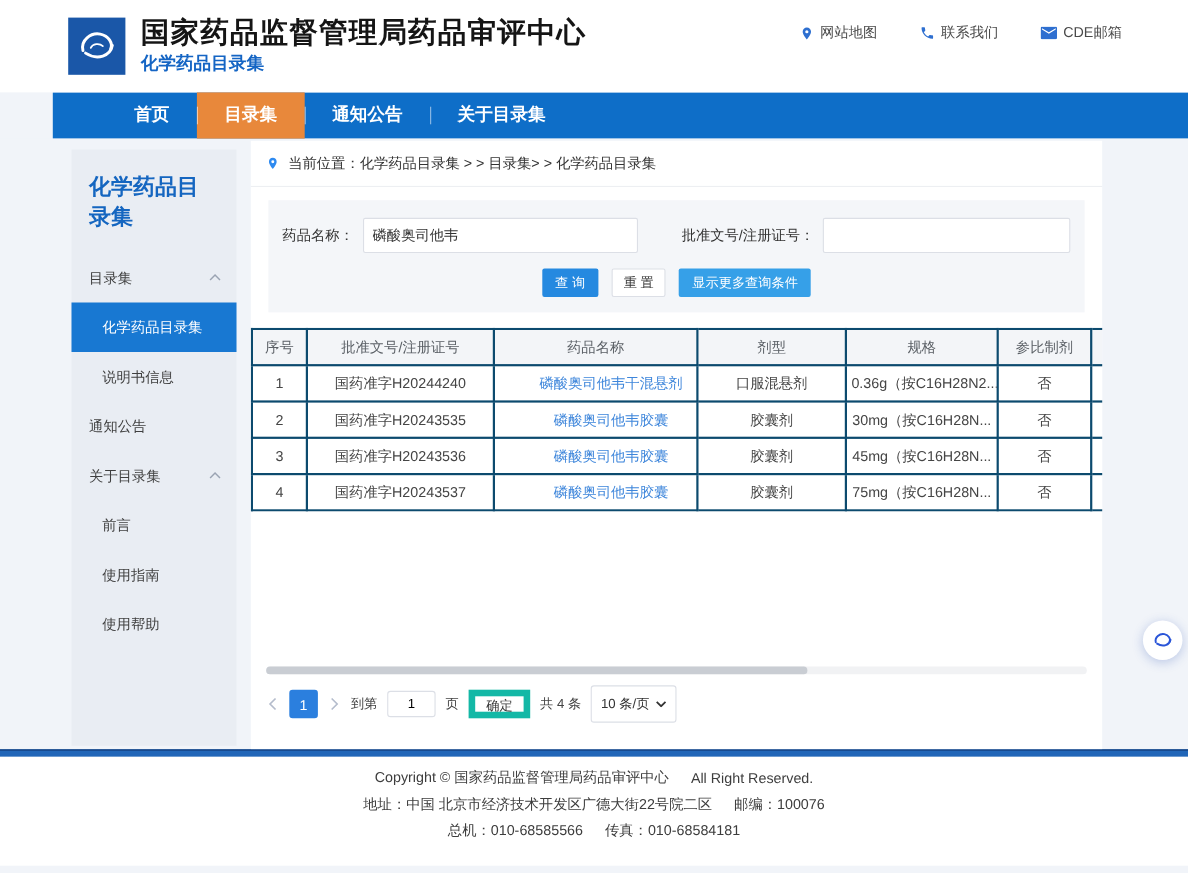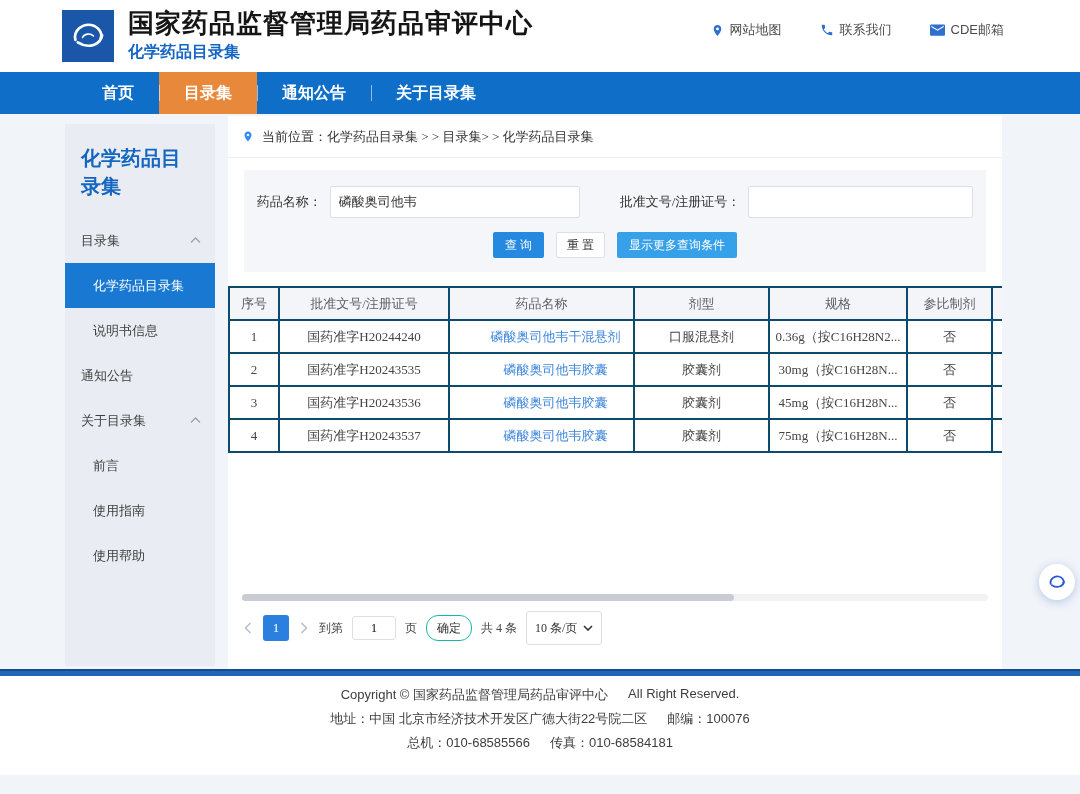--- a/index.html
+++ b/index.html
@@ -5,46 +5,46 @@
   * { box-sizing: border-box; }
   html,body { margin:0; padding:0; }
   body {
     width:1080px; height:794px; overflow:hidden;
     font-family:"Liberation Sans","DejaVu Sans",sans-serif;
     background:#ffffff;
   }
   .page { position:relative; width:1080px; height:794px; background:#F1F4F9; }
 
   
-  .site-header { height:72px; background:#fff; display:flex; align-items:center; padding-left:62px; position:relative; }
+  .site-header { height:84px; background:#fff; display:flex; align-items:center; padding-left:62px; position:relative; }
   .logo { width:52px; height:52px; background:#1A57A8; margin-right:14px; flex-shrink:0; display:flex; align-items:center; justify-content:center; }
   .site-title { font-size:26px; font-weight:bold; color:#151515; letter-spacing:1px; line-height:1.1; }
   .site-subtitle { font-size:16px; font-weight:bold; color:#1565C4; margin-top:5px; }
-  .header-links { position:absolute; right:76px; top:21px; display:flex; gap:38px;text-align:center; }
+  .header-links { position:absolute; right:60px; top:21px; display:flex; gap:38px;text-align:center; }
   .hlink { display:flex; align-items:center; gap:6px; font-size:13px; color:#4A4A4A; cursor:pointer; }
   .hicon { display:flex; }
 
   
-  .main-nav { height:42px; background:#0E6EC8; padding-left:77px; }
+  .main-nav { height:42px; background:#0E6EC8; padding-left:49px;margin-left:48px; }
   .main-nav ul { list-style:none; margin:0; padding:0; display:flex; height:42px; }
   .nav-item { position:relative; padding:0 25px; line-height:42px; color:#fff; font-size:16px; font-weight:bold; cursor:pointer; }
   .nav-item.active { background:#E8883B; }
   .nav-item + .nav-item::before { content:''; position:absolute; left:0; top:13px; height:16px; width:1px; background:rgba(255,255,255,.55); }
 
   
   .content { display:flex; align-items:flex-start; padding:0 78px 3px 65px; height:555px; background:#F1F4F9; }
   .sidebar { width:150px; margin-top:10px; height:542px; background:#E9EDF3; flex-shrink:0; }
   .side-title { padding:20px 16px 10px; font-size:20px; font-weight:bold; color:#1566C0; line-height:1.4; }
   .side-menu { list-style:none; margin:8px 0 0; padding:0; }
   .side-item { position:relative; display:flex; align-items:center; height:45px; padding:0 16px; font-size:13px; color:#3F3F3F; cursor:pointer; }
   .side-item.indent { padding-left:28px; }
   .side-item.active { background:#1878D2; color:#fff; }
   .chev { position:absolute; right:14px; top:19px; }
 
-  .main-panel { flex:1; min-width:0; margin:2px 0 0 13px; height:553px; background:#fff; display:flex; flex-direction:column;font-family:Liberation Serif, serif; }
+  .main-panel { flex:1; min-width:0; margin:2px 0 0 13px; height:553px; background:#fff; display:flex; flex-direction:column; }
   .breadcrumb { display:flex; align-items:center; gap:8px; height:42px; padding:0 14px; font-size:13px; color:#333; border-bottom:1px solid #EDEFF2; flex-shrink:0; }
 
   .search-panel { margin:12px 16px 0; background:#F4F6F9; padding:16px 0 14px; flex-shrink:0; }
   .fields { display:flex; justify-content:center; align-items:center; gap:40px; }
   .field { display:flex; align-items:center; gap:8px; font-size:13px; color:#333; }
   .field input { height:32px; border:1px solid #DCDFE6; border-radius:2px; padding:0 8px; font-size:13px; color:#333; font-family:inherit; background:#fff; }
   .inp-name { width:250px; }
   .inp-license { width:225px; }
   .btn-row { display:flex; justify-content:center; gap:12px; margin-top:14px; }
   .btn { height:26px; font-size:12px; border:none; border-radius:2px; cursor:pointer; font-family:inherit; }
@@ -59,30 +59,30 @@
   td { color:#454545; background:#fff; }
   td.link { color:#3E86DB; cursor:pointer;padding-left:32px; }
 
   .pager-zone { margin-top:auto; padding-bottom:24px; flex-shrink:0; }
   .hscroll { margin:0 14px 10px; height:7px; border-radius:4px; background:#F1F2F4; position:relative; }
   .hscroll .thumb { position:absolute; left:0; top:0; height:7px; width:66%; border-radius:4px; background:#C9CDD3; cursor:pointer; }
   .pager { display:flex; align-items:center; gap:9px; padding:0 14px; font-size:12px; color:#444; }
   .pg-arrow { display:flex; cursor:pointer; padding:0 2px; }
   .pg-num { width:26px; height:26px; background:#2B7FDE; color:#fff; display:flex; align-items:center; justify-content:center; border-radius:3px; font-size:13px; cursor:pointer; }
   .pg-input { width:44px; height:24px; border:1px solid #DCDFE6; border-radius:3px; text-align:center; font-size:12px; font-family:inherit; }
-  .pg-confirm { height:26px; padding:0 10px; background:#fff; border:1px solid #14b8a6; border-radius:12px; font-size:12px; cursor:pointer; font-family:inherit; color:#333; }
+  .pg-confirm { height:26px; padding:0 10px; background:#fff; border:6px solid #14b8a6; border-radius:0; font-size:12px; cursor:pointer; font-family:inherit; color:#333; }
   .pg-select { display:flex; align-items:center; gap:6px; height:14px; padding:16px 8px; border:1px solid #DCDFE6; border-radius:3px; background:#fff; cursor:pointer; color:#333; }
 
   .float-btn { position:absolute; left:1039px; top:564px; width:36px; height:36px; border-radius:50%; background:#fff;
     box-shadow:0 2px 10px rgba(40,80,180,.28); display:flex; align-items:center; justify-content:center; cursor:pointer; z-index:5; }
 
   
   .footer-bar { height:7px; background:linear-gradient(to bottom,#174A8F 0 2px,#2166B8 2px); }
   .site-footer { background:#fff; height:99px; display:flex; flex-direction:column; align-items:center; padding-top:10px; gap:6px; font-size:13px; color:#3D3D3D; }
-  .f-line { display:flex; gap:20px; }
+  .f-line { display:flex; align-items:center; gap:20px; }
   .badge-group { display:flex; align-items:center; gap:5px; }
 </style>
 </head>
 <body>
 
 <div class="page">
 
   <header class="site-header">
     <div class="logo">
       <svg width="44" height="44" viewBox="0 0 56 56">

